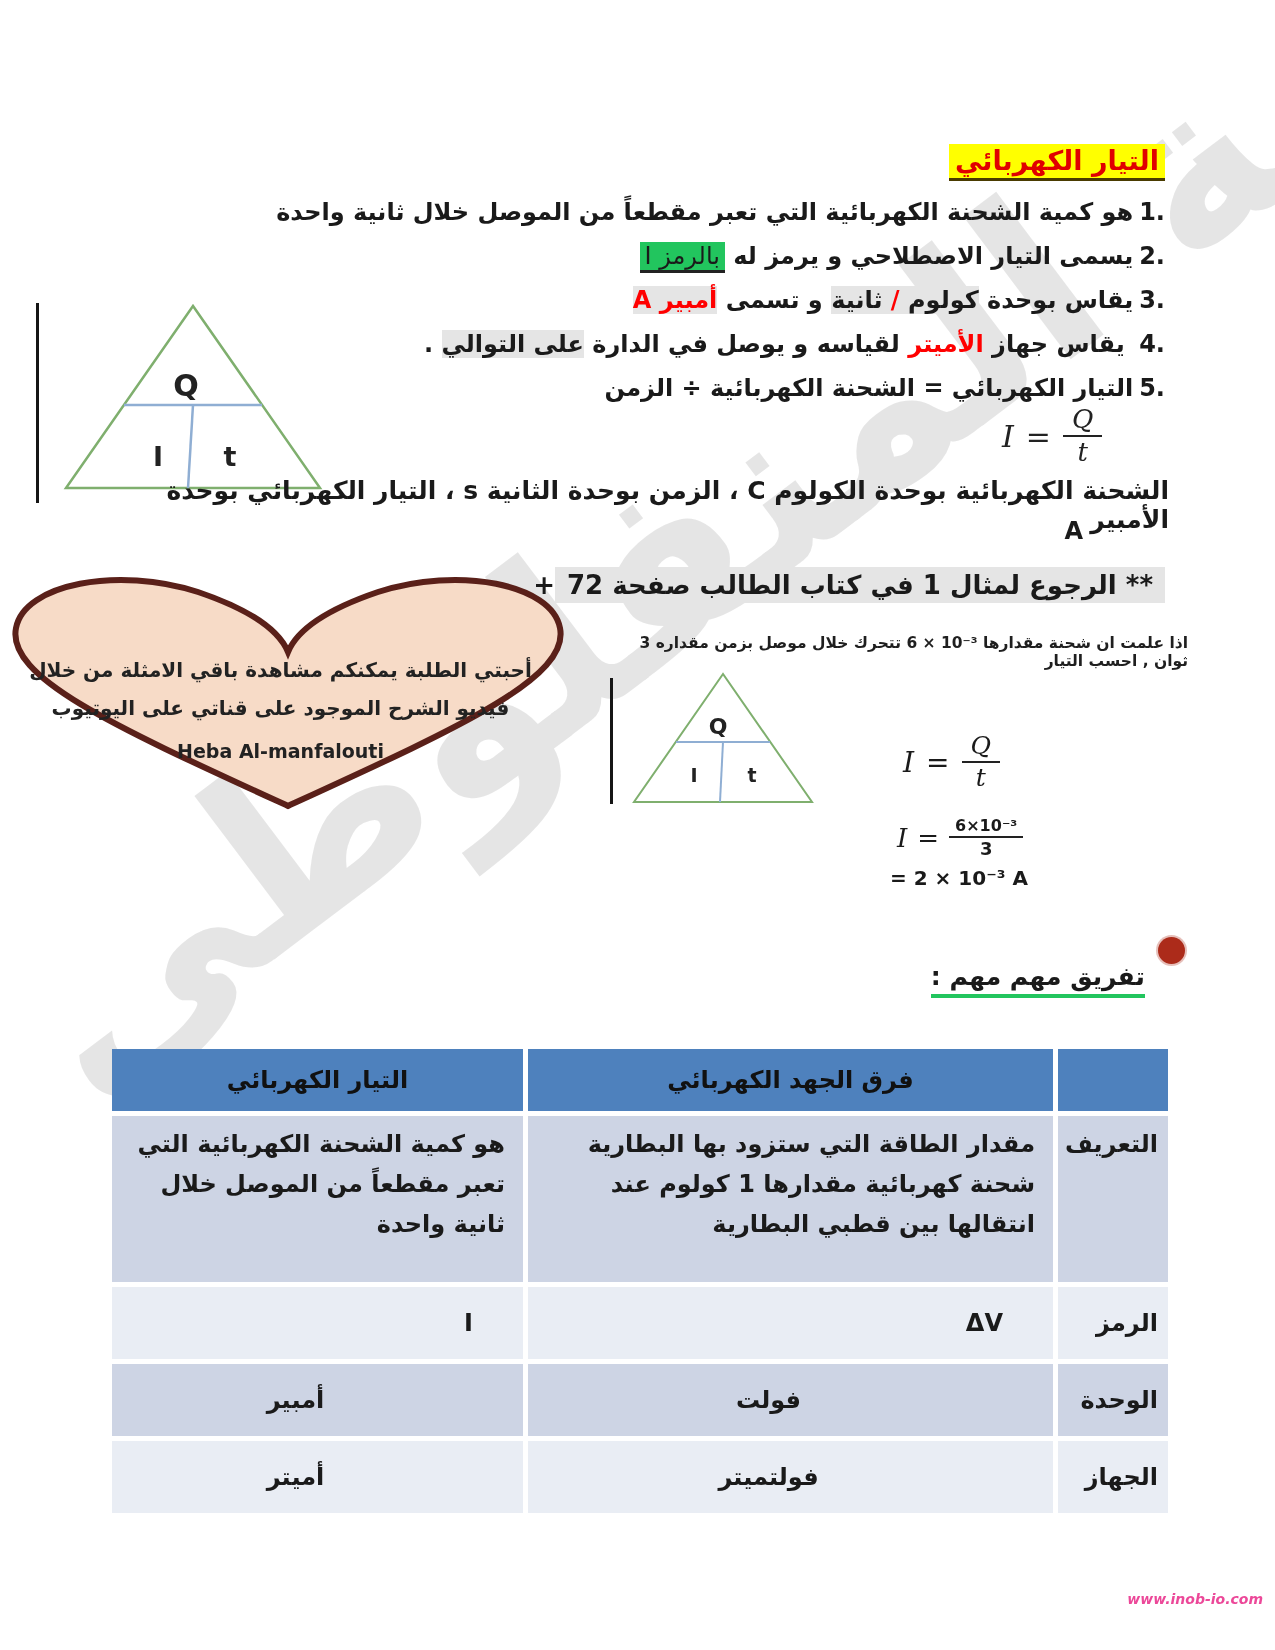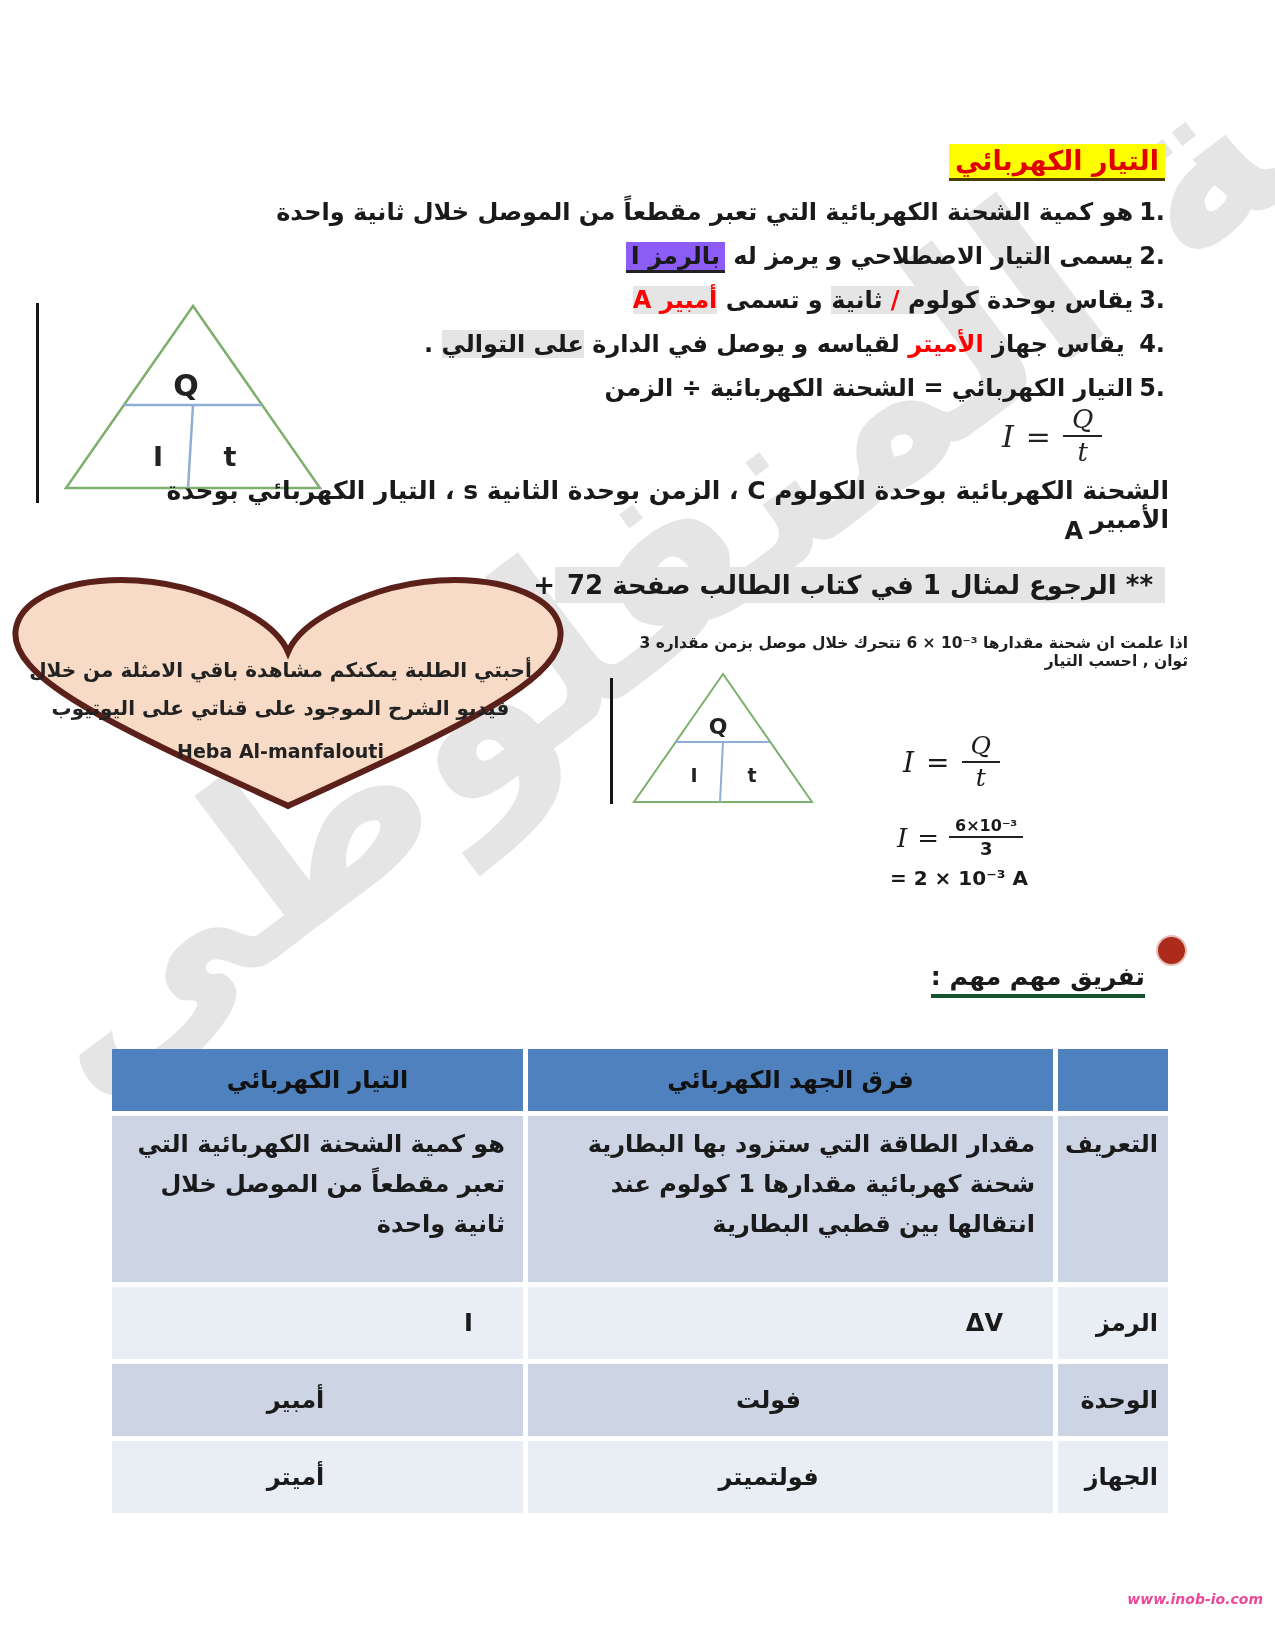--- a/index.html
+++ b/index.html
@@ -12,21 +12,21 @@
   
   .title{position:absolute;top:144px;right:110px;direction:rtl;background:#FFFF00;
          color:#e00000;font-weight:bold;font-size:27px;padding:1px 6px 2px;
          border-bottom:3px solid #4a3b00;}
   
   .list{position:absolute;top:190px;right:110px;width:930px;direction:rtl;text-align:right;
         font-size:24px;font-weight:600;line-height:44px;}
   .num{direction:ltr;unicode-bidi:isolate;margin-left:6px;}
   .hl{background:#e5e5e5;}
   .red{color:#ff0000;}
-  .hl-und{background:#8b5cf6;font-weight:bold;border-bottom:3px solid #222;padding:0 5px;}
+  .hl-und{background:#22c55e;font-weight:normal;border-bottom:3px solid #222;padding:0 5px;}
   
   .tri1{position:absolute;left:58px;top:298px;}
   .tri2{position:absolute;left:628px;top:668px;}
   .vline1{position:absolute;left:36px;top:303px;width:3px;height:200px;background:#151515;}
   .vline2{position:absolute;left:610px;top:678px;width:3px;height:126px;background:#151515;}
   .tri-label{font-weight:bold;fill:#222;font-family:"DejaVu Sans",sans-serif;}
   
   .math{font-family:"DejaVu Serif","Liberation Serif",serif;font-style:italic;}
   .formula-main{position:absolute;left:1002px;top:404px;display:flex;align-items:center;gap:12px;
                 font-size:30px;color:#222;}
@@ -55,21 +55,21 @@
   .heart-l2{top:696px;}
   .heart-name{position:absolute;left:28px;top:740px;width:505px;text-align:center;
               font-size:19px;font-weight:bold;color:#222;}
   
   .problem{position:absolute;top:634px;left:610px;width:578px;direction:rtl;text-align:right;
            font-size:15.5px;font-weight:bold;color:#1f1f1f;}
   .dot{position:absolute;left:1158px;top:937px;width:27px;height:27px;border-radius:50%;
        background:#ac2b1a;box-shadow:0 0 0 2px rgba(172,43,26,.3);}
   
   .diff-heading{position:absolute;top:962px;right:130px;direction:rtl;font-size:25px;
-                font-weight:bold;border-bottom:4px solid #14532d;padding-bottom:3px;}
+                font-weight:bold;border-bottom:4px solid #22c55e;padding-bottom:3px;}
   
   .dtable{position:absolute;left:107px;top:1044px;width:1061px;border-collapse:separate;
           border-spacing:5px;direction:rtl;font-size:24px;table-layout:fixed;}
   .dtable th{background:#4e81bd;color:#111;font-weight:bold;height:60px;text-align:center;}
   .dtable td{vertical-align:middle;}
   .row-a td{background:#cdd4e4;}
   .row-b td{background:#e9edf4;}
   .lbl{font-weight:bold;text-align:right;padding:6px 10px;}
   .deftxt{text-align:right;vertical-align:top !important;padding:8px 18px;
           line-height:40px;font-weight:600;height:150px;}

